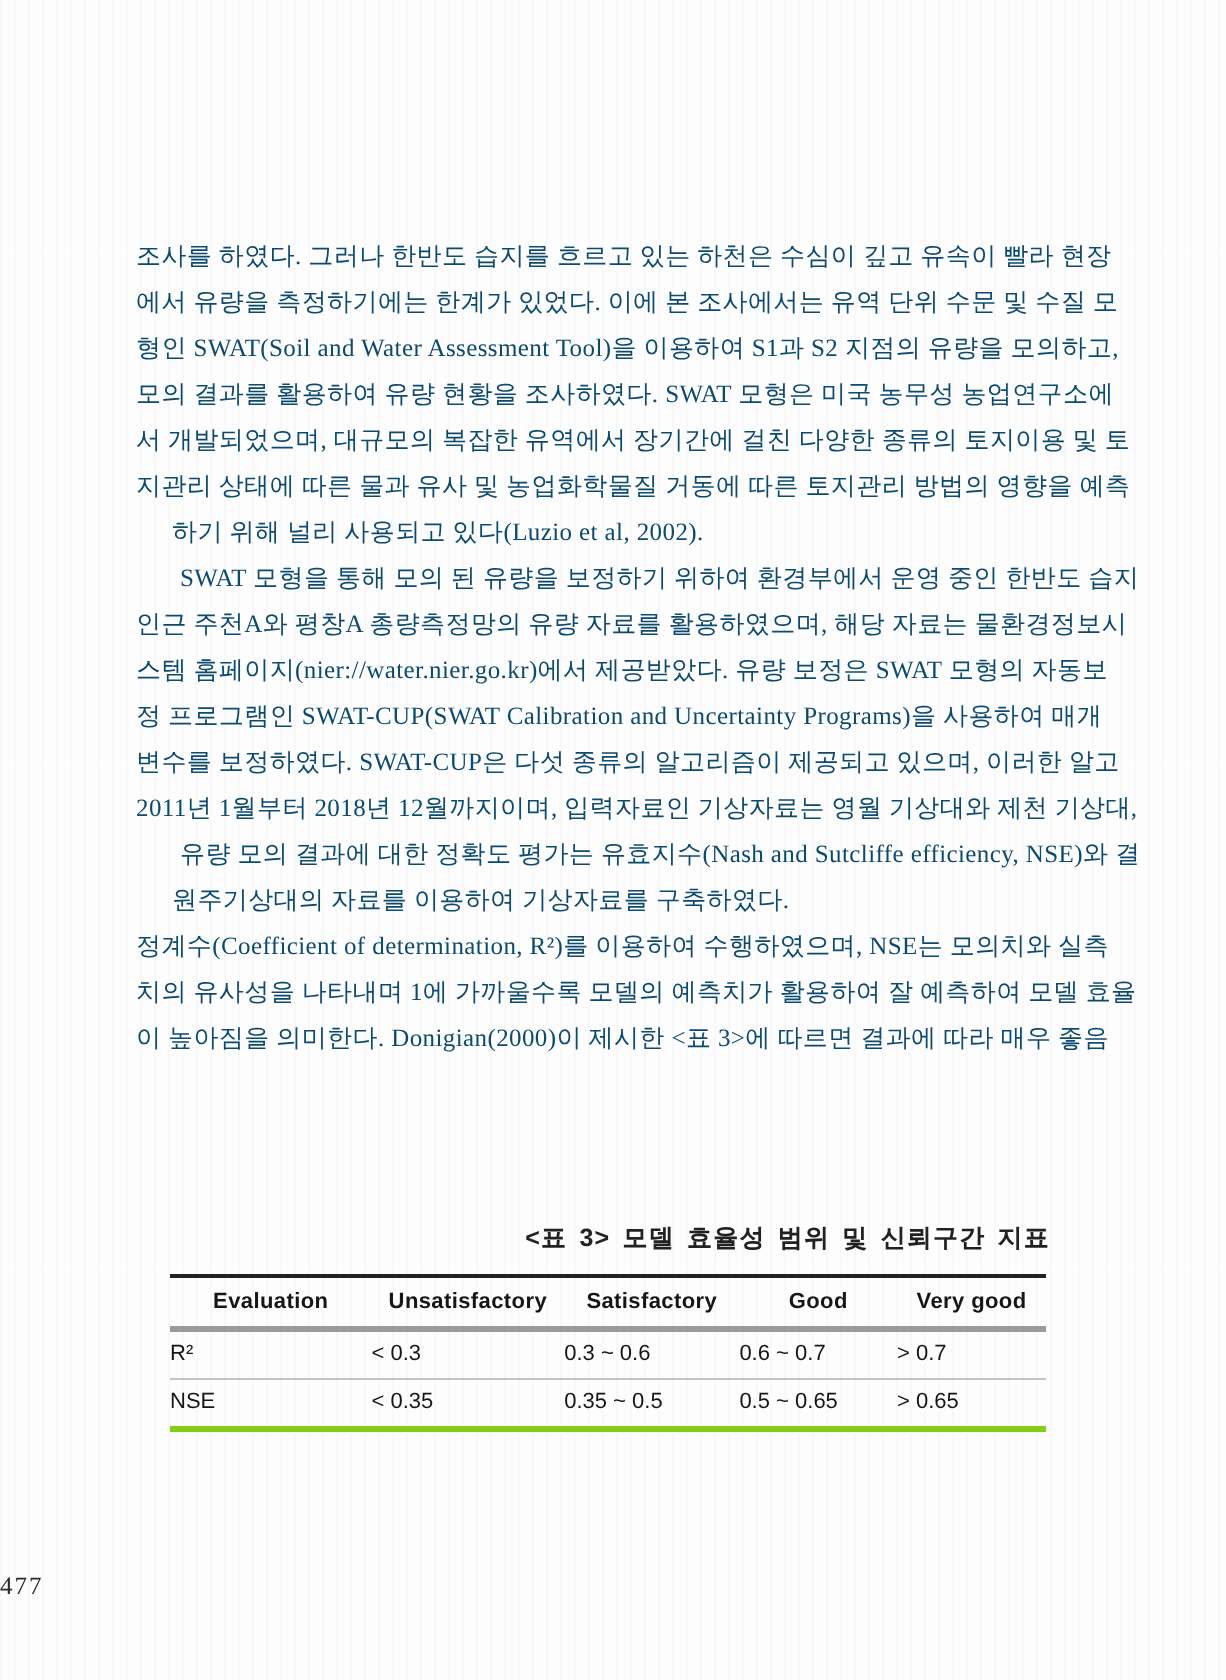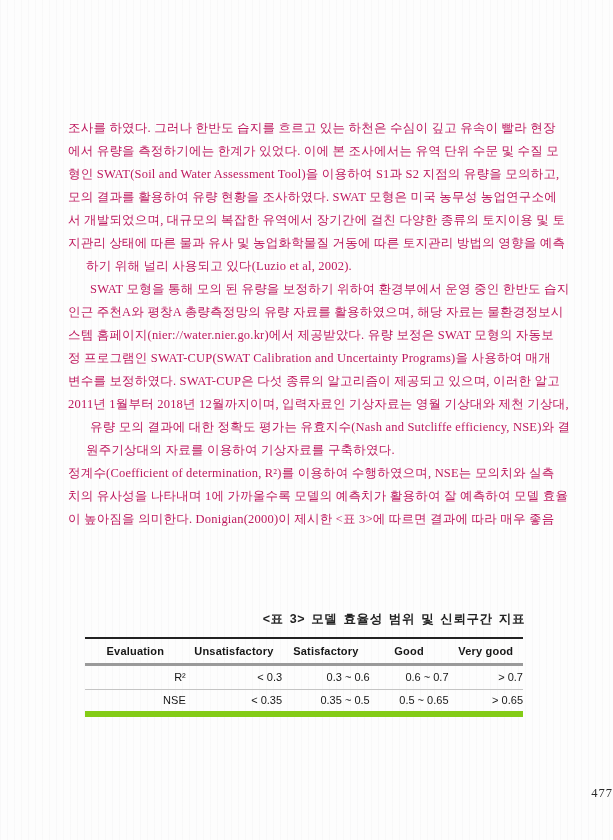--- a/index.html
+++ b/index.html
@@ -20,21 +20,21 @@
   }
 
   
   .body-text {
     position: absolute;
     left: 68px;
     top: 117px;
     width: 472px;
     font-size: 12.5px;
     line-height: 23px;
-    color: #be185d;
+    color: #0c4a6e;
   }
   .line {
     width: 100%;
     height: 23px;
     white-space: nowrap;
     text-align: justify;
     text-align-last: justify;
     letter-spacing: 0.2px;
   }
   .line.last {
@@ -65,51 +65,51 @@
     position: absolute;
     left: 85px;
     top: 637px;
     width: 438px;
     border-collapse: collapse;
     table-layout: fixed;
     font-family: "Liberation Sans", "DejaVu Sans", sans-serif;
     font-size: 11px;
     color: #161616;
     border-top: 2px solid #222;
-    border-bottom: 6px solid #84cc16;
+    border-bottom: 3px solid #84cc16;
   }
   .eff-table col:nth-child(1) { width: 23%; }
   .eff-table col:nth-child(2) { width: 22%; }
   .eff-table col:nth-child(3) { width: 20%; }
   .eff-table col:nth-child(4) { width: 18%; }
   .eff-table col:nth-child(5) { width: 17%; }
   .eff-table th {
     font-weight: bold;
     height: 26px;
     text-align: center;
     vertical-align: middle;
     border-bottom: 3px solid #9a9a9a;
     letter-spacing: 0.2px;
   }
   .eff-table td {
     height: 25px;
-    text-align: right;
+    text-align: left;
     vertical-align: middle;
   }
   .eff-table tbody tr:first-child td {
     border-bottom: 1.5px solid #c4c4c4;
   }
 
   
   .page-number {
     position: absolute;
     left: 0;
     top: 786px;
     width: 100%;
-    text-align: right;
+    text-align: left;
     font-family: "Liberation Serif", "DejaVu Serif", serif;
     font-size: 12.5px;
     color: #2a2a2a;
     letter-spacing: 1px;
   }
 </style>
 </head>
 <body>
 
 <div class="body-text">

